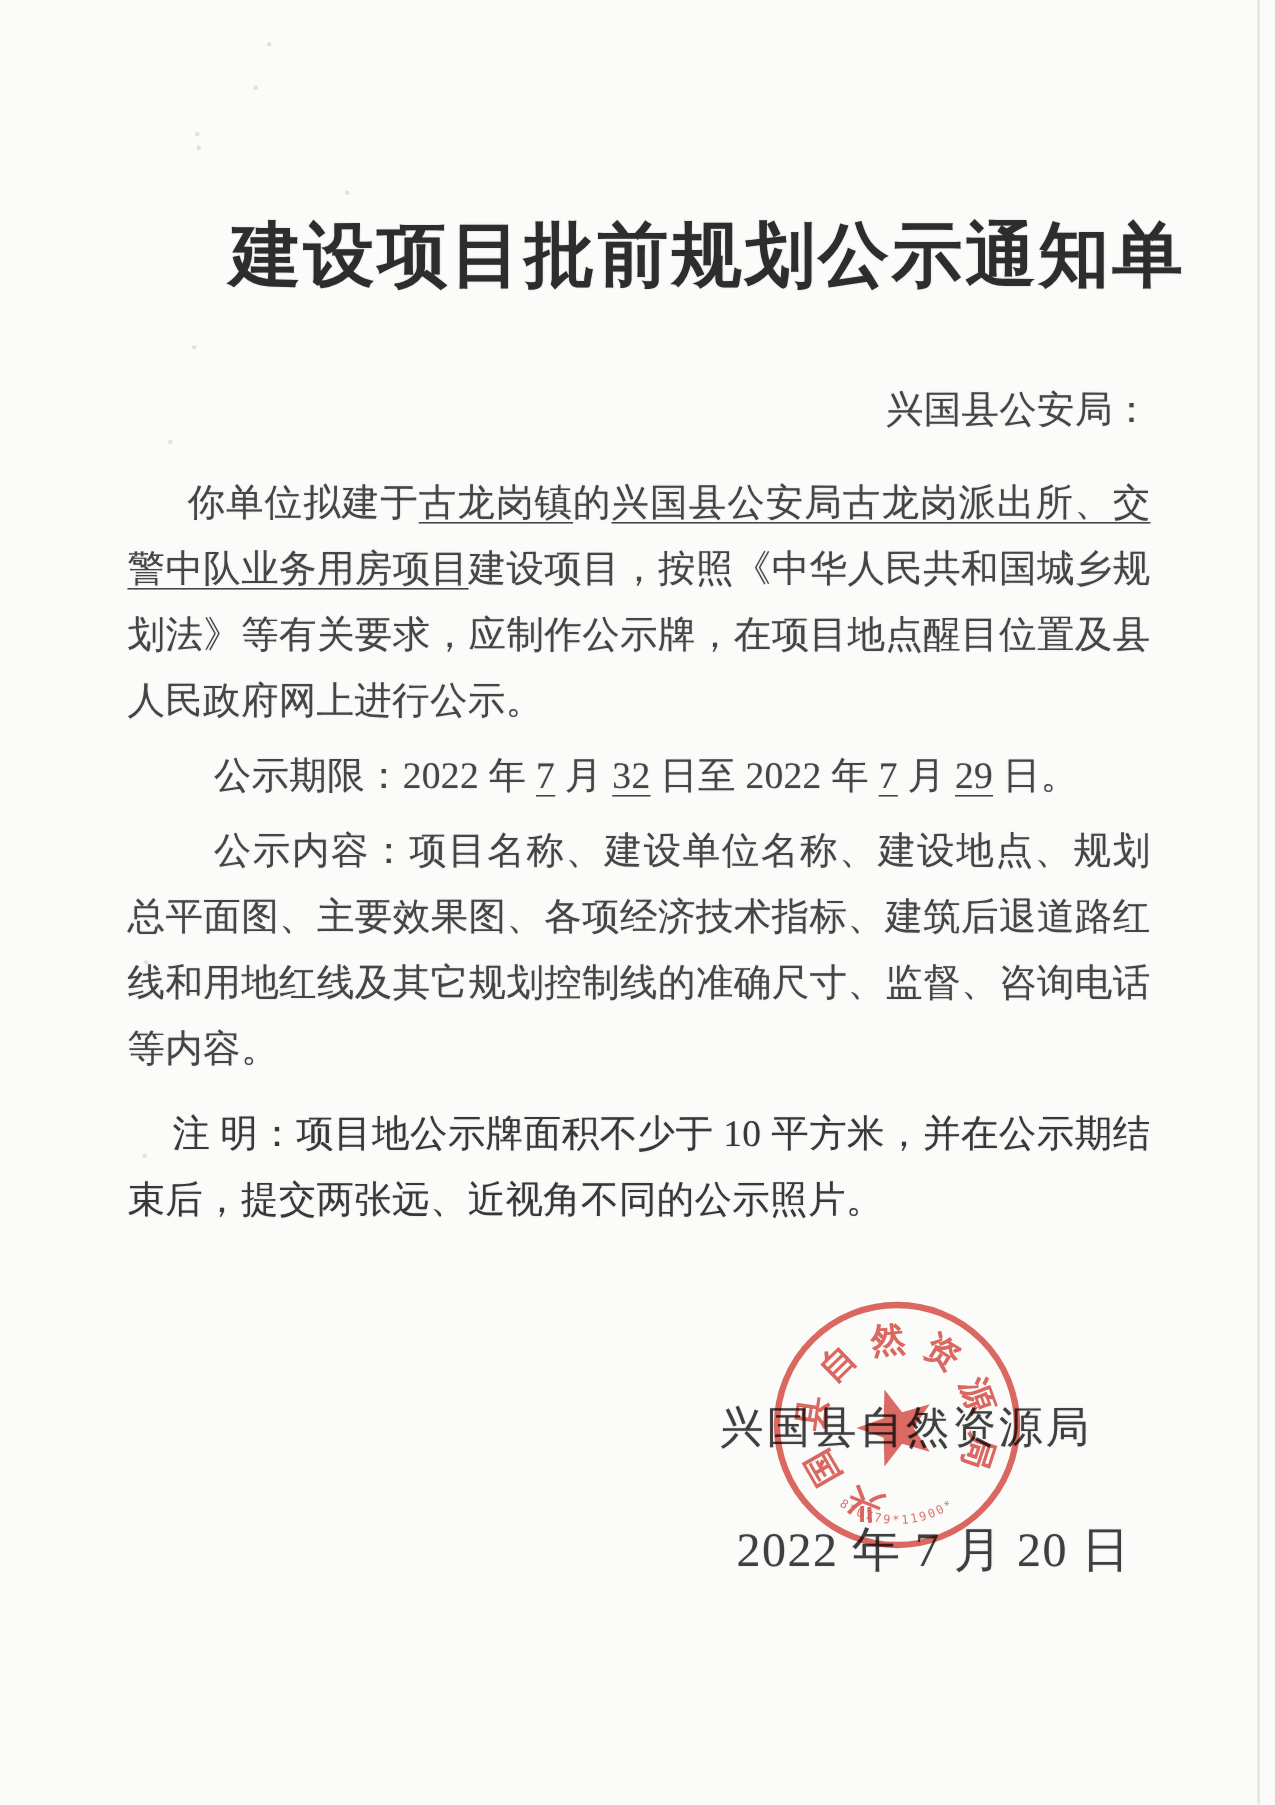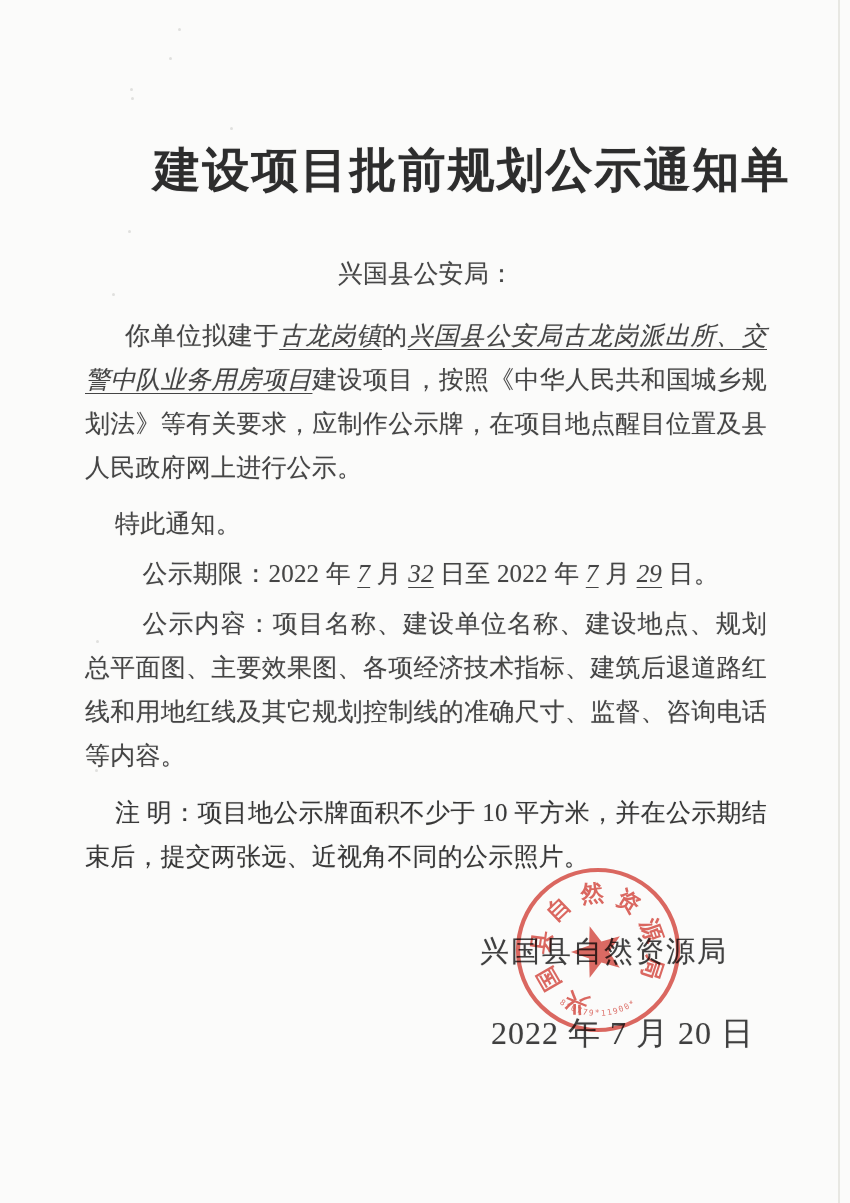--- a/index.html
+++ b/index.html
@@ -31,31 +31,30 @@
     margin:0;
     padding-left:47px;
   }
   
   .body{
     position:absolute;top:252px;left:85px;width:682px;
     font-size:25px;line-height:44px;letter-spacing:.2px;
     text-shadow:0 0 1px rgba(70,70,70,.3);
   }
   .body p{margin:0;text-align:justify;text-justify:inter-character;}
-  p.addressee{text-align:center;font-family:Liberation Serif, serif;}
+  p.addressee{text-align:right;font-family:Liberation Serif, serif;}
   p.para1{margin-top:18px;text-indent:1.6em;}
   p.notice{margin-top:12px;text-indent:1.2em;}
   p.period{margin-top:6px;text-indent:2.3em;}
   p.content{margin-top:6px;text-indent:2.3em;}
   p.note{margin-top:13px;text-indent:1.2em;font-weight:400;color:#383838;}
   .u{
     text-decoration:underline;
     text-underline-offset:5px;
     text-decoration-thickness:1px;
-    font-style:italic;
   }
   
   .sig-org{
     position:absolute;top:932px;left:480px;
     font-size:29px;letter-spacing:2px;color:#3f3f3f;
     text-shadow:0 0 1px rgba(70,70,70,.3);
     white-space:nowrap;
   }
   .sig-date{
     position:absolute;top:1012px;left:491px;
@@ -96,21 +95,20 @@
   <div class="speck" style="top:230px;left:128px"></div>
   <div class="speck" style="top:293px;left:112px"></div>
   <div class="speck" style="top:640px;left:96px"></div>
   <div class="speck" style="top:769px;left:95px"></div>
 
   <h1 class="title">建设项目批前规划公示通知单</h1>
 
   <div class="body">
     <p class="addressee">兴国县公安局：</p>
     <p class="para1"><span>你单位拟建于</span><span class="u">古龙岗镇</span><span>的</span><span class="u">兴国县公安局古龙岗派出所、交警中队业务用房项目</span><span>建设项目，按照《中华人民共和国城乡规划法》等有关要求，应制作公示牌，在项目地点醒目位置及县人民政府网上进行公示。</span></p>
-    <p class="notice">特此通知。</p>
     <p class="period"><span>公示期限：2022 年 </span><span class="u">7</span><span> 月 </span><span class="u">32</span><span> 日至 2022 年 </span><span class="u">7</span><span> 月 </span><span class="u">29</span><span> 日。</span></p>
     <p class="content">公示内容：项目名称、建设单位名称、建设地点、规划总平面图、主要效果图、各项经济技术指标、建筑后退道路红线和用地红线及其它规划控制线的准确尺寸、监督、咨询电话等内容。</p>
     <p class="note">注 明：项目地公示牌面积不少于 10 平方米，并在公示期结束后，提交两张远、近视角不同的公示照片。</p>
   </div>
 
   <div class="sig-org">兴国县自然资源局</div>
   <div class="sig-date">2022 年 7 月 20 日</div>
 
   <svg class="seal" viewBox="0 0 220 220">
     <circle class="seal-ring" cx="110" cy="110" r="80"></circle>

